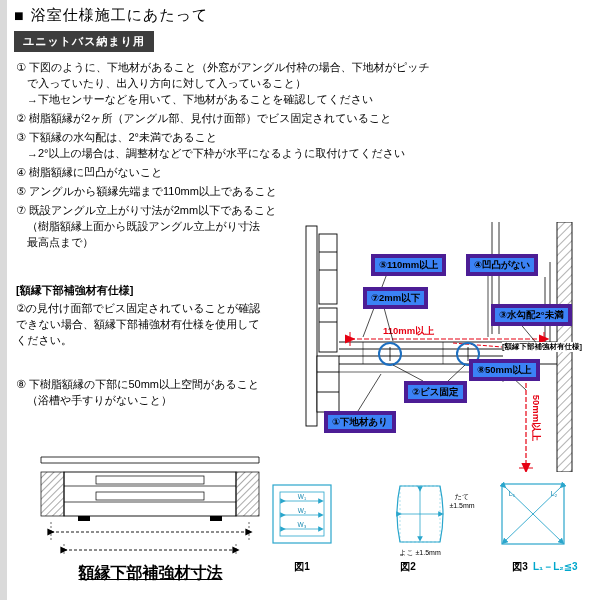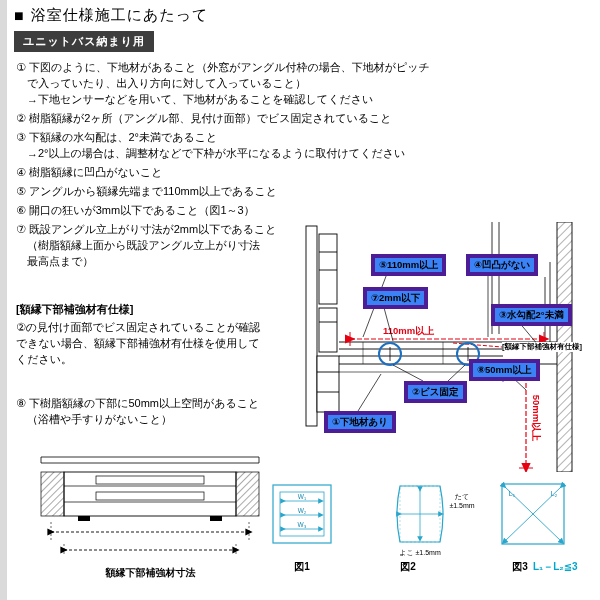--- a/index.html
+++ b/index.html
@@ -20,21 +20,21 @@
   .callout { position:absolute; background:#3b82f6; border:4px solid #4c1d95; font-size:9.5px; font-weight:bold; padding:1px 4px; line-height:1.25; white-space:nowrap; z-index:3; }
   .c5 { left:371px; top:254px; }
   .c4 { left:466px; top:254px; }
   .c7 { left:363px; top:287px; }
   .c3 { left:491px; top:304px; }
   .c8 { left:469px; top:359px; }
   .c2 { left:404px; top:381px; }
   .c1 { left:324px; top:411px; }
   .reinforce-label { position:absolute; left:502px; top:342px; font-size:7.5px; font-weight:bold; background:#fff; white-space:nowrap; z-index:3; }
   .bl-diagram { position:absolute; left:38px; top:452px; width:225px; height:112px; }
-  .bl-caption { position:absolute; left:38px; top:566px; width:225px; text-align:center; font-size:10px; font-weight:bold; line-height:13px; }
+  .bl-caption { position:absolute; left:38px; top:566px; width:225px; text-align:center; font-size:16px; font-weight:bold; line-height:13px;text-decoration:underline; }
   .fig-svg { position:absolute; width:64px; height:64px; top:482px; }
   .fig1-svg { left:270px; }
   .fig2-svg { left:388px; }
   .fig3-svg { left:498px; width:70px; }
   .fig2-side-note { position:absolute; left:447px; top:492px; width:30px; font-size:7px; line-height:9px; text-align:center; white-space:pre-line; }
   .fig2-bottom-note { position:absolute; left:384px; top:548px; width:72px; font-size:7px; text-align:center; }
   .fig-caption { position:absolute; top:560px; font-size:10px; font-weight:bold; text-align:center; }
   .fig1-cap { left:270px; width:64px; }
   .fig2-cap { left:376px; width:64px; }
   .fig3-cap { left:492px; width:106px; }
@@ -53,21 +53,20 @@
 
 <div class="instr">
   <div class="item">① 下図のように、下地材があること（外窓がアングル付枠の場合、下地材がピッチ
 　で入っていたり、出入り方向に対して入っていること）
 　→下地センサーなどを用いて、下地材があることを確認してください</div>
   <div class="item">② 樹脂額縁が2ヶ所（アングル部、見付け面部）でビス固定されていること</div>
   <div class="item">③ 下額縁の水勾配は、2°未満であること
 　→2°以上の場合は、調整材などで下枠が水平になるように取付けてください</div>
   <div class="item">④ 樹脂額縁に凹凸がないこと</div>
   <div class="item">⑤ アングルから額縁先端まで110mm以上であること</div>
-  <div class="item">⑥ 開口の狂いが3mm以下であること（図1～3）</div>
   <div class="item item7">⑦ 既設アングル立上がり寸法が2mm以下であること
 　（樹脂額縁上面から既設アングル立上がり寸法
 　最高点まで）</div>
   <div class="reinforce-title">[額縁下部補強材有仕様]</div>
   <div class="reinforce-body">②の見付け面部でビス固定されていることが確認
 できない場合、額縁下部補強材有仕様を使用して
 ください。</div>
   <div class="item8">⑧ 下樹脂額縁の下部に50mm以上空間があること
 　（浴槽や手すりがないこと）</div>
 </div>

